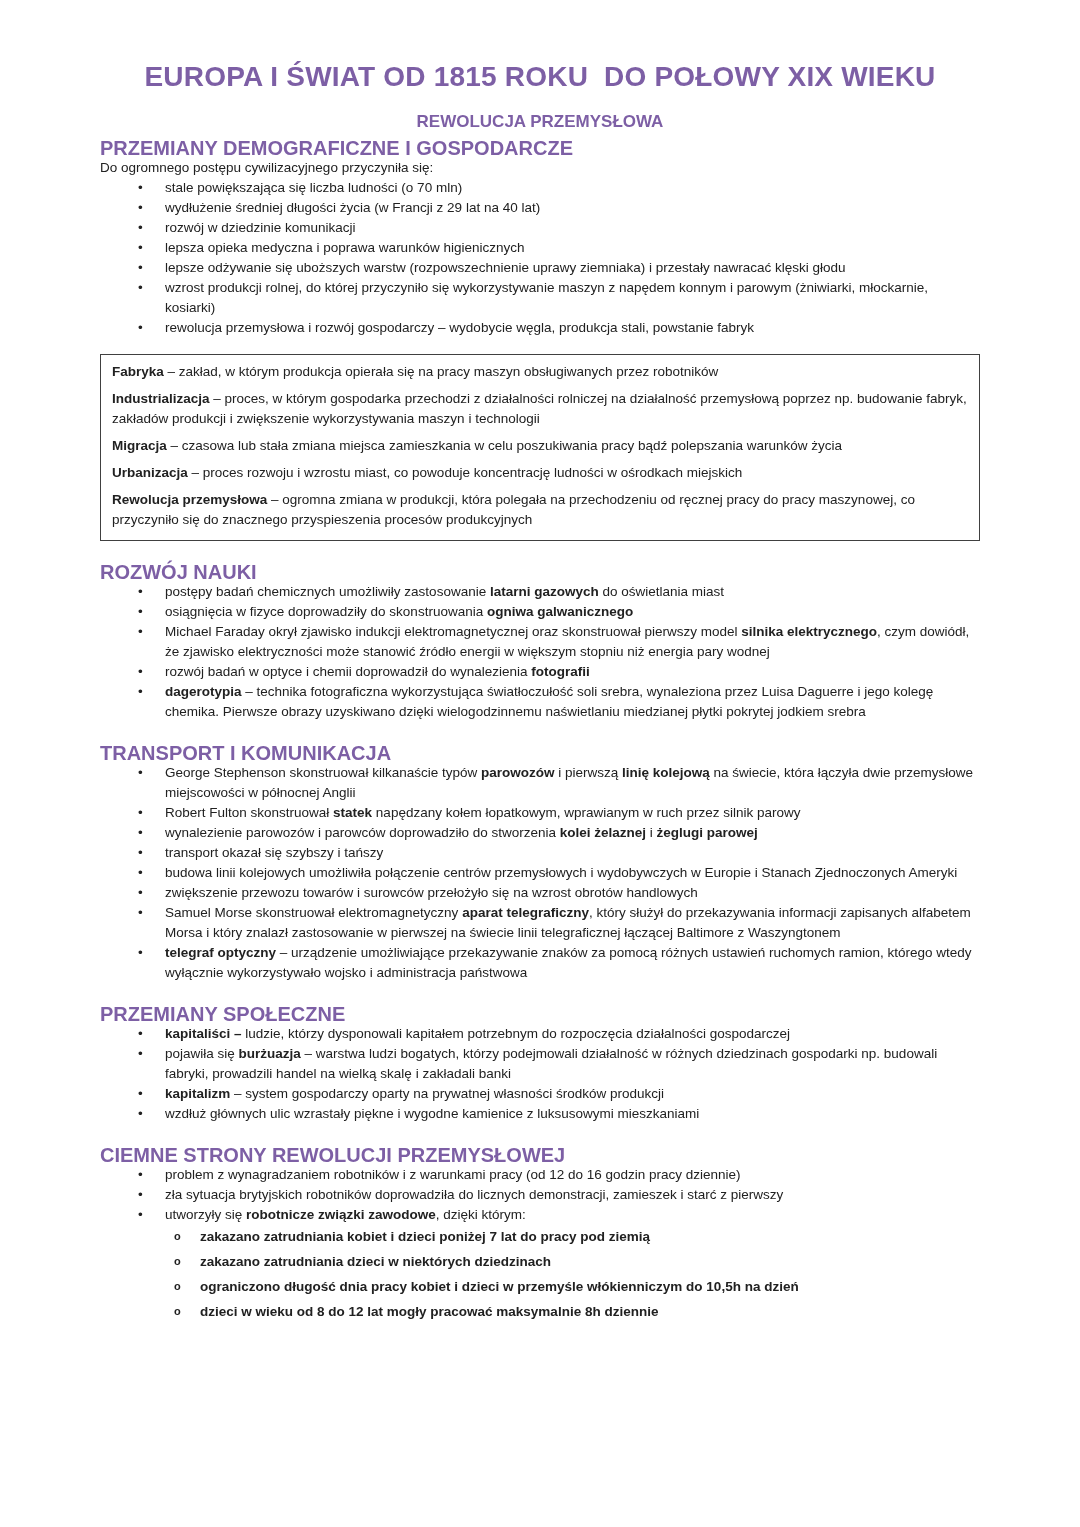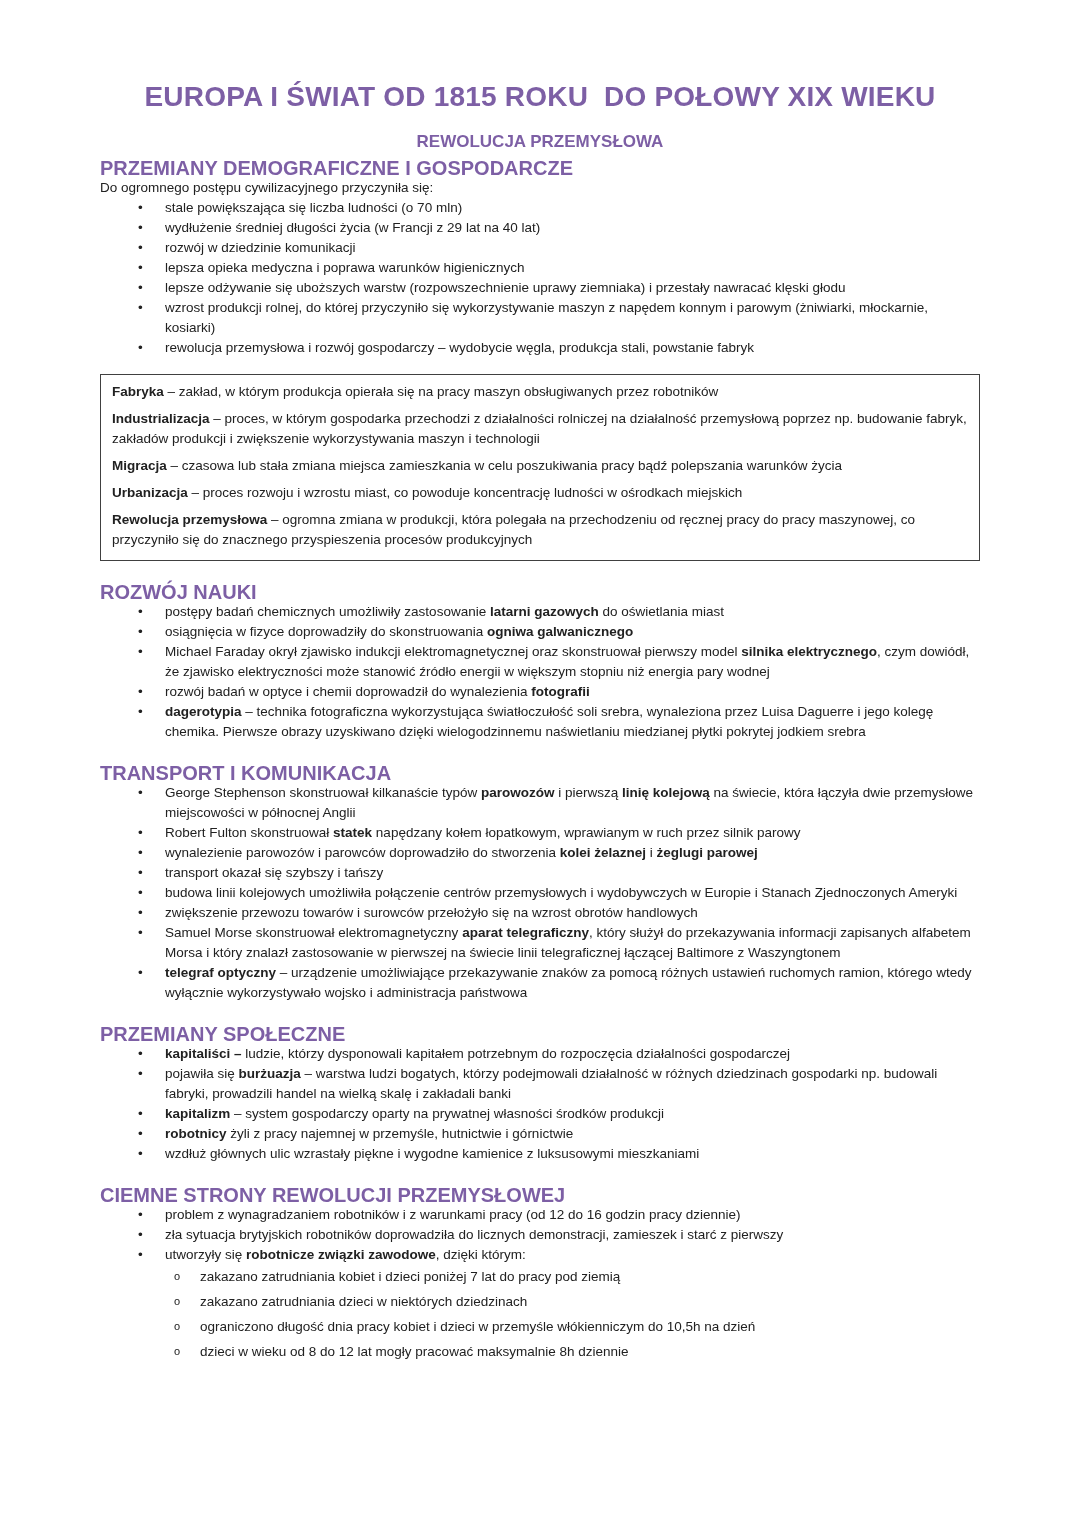--- a/index.html
+++ b/index.html
@@ -9,21 +9,21 @@
     --page-bg:#ffffff;
   }
   *{box-sizing:border-box;}
   html,body{margin:0;padding:0;}
   body{
     width:1080px;height:1527px;overflow:hidden;
     background:var(--page-bg);
     font-family:"Liberation Sans","DejaVu Sans",sans-serif;
     font-size:13.5px;line-height:20px;color:var(--text);
   }
-  .page{padding:80px 100px 0 100px;width:1080px;height:1527px;}
+  .page{padding:60px 100px 0 100px;width:1080px;height:1527px;}
   h1.title{
     margin:0;text-align:center;color:var(--accent);
     font-size:28px;line-height:34px;font-weight:bold;
     white-space:pre-wrap;letter-spacing:.2px;
   }
   p.subtitle{
     margin:18px 0 6px 0;text-align:center;color:var(--accent);
     font-size:17px;line-height:20px;font-weight:bold;
   }
   section.sec{margin:0;}
@@ -32,21 +32,21 @@
     font-size:20px;line-height:20px;font-weight:bold;
   }
   section.sec:first-of-type h2{margin-top:4px;}
   p.intro{margin:0;}
   ul.b1{list-style:none;margin:0;padding:0;}
   ul.b1>li{position:relative;padding-left:65px;margin:0;}
   ul.b1>li::before{
     content:"\2022";position:absolute;left:38px;top:0;
     font-size:13.5px;color:var(--text);
   }
-  ul.b2{list-style:none;margin:2px 0 12px 0;padding:0;}
+  ul.b2{list-style:none;margin:2px 0 12px 0;padding:0;font-weight:bold;}
   ul.b2>li{position:relative;padding-left:35px;margin:0 0 5px 0;}
   ul.b2>li::before{
     content:"o";position:absolute;left:9px;top:-1px;
     font-size:11px;color:var(--text);
   }
   .defbox{
     border:1px solid var(--box-border);
     margin:16px 0 0 0;padding:7px 11px 3px 11px;
   }
   .defbox p{margin:0 0 7px 0;}
@@ -101,21 +101,20 @@
           <li><span>Samuel Morse skonstruował elektromagnetyczny </span><b>aparat telegraficzny</b><span>, który służył do przekazywania informacji zapisanych alfabetem Morsa i który znalazł zastosowanie w pierwszej na świecie linii telegraficznej łączącej Baltimore z Waszyngtonem</span></li>
           <li><b>telegraf optyczny</b><span> – urządzenie umożliwiające przekazywanie znaków za pomocą różnych ustawień ruchomych ramion, którego wtedy wyłącznie wykorzystywało wojsko i administracja państwowa</span></li>
         </ul>
       </section>
       <section class="sec">
         <h2>PRZEMIANY SPOŁECZNE</h2>
         <ul class="b1">
           <li><b>kapitaliści –</b><span> ludzie, którzy dysponowali kapitałem potrzebnym do rozpoczęcia działalności gospodarczej</span></li>
           <li><span>pojawiła się </span><b>burżuazja</b><span> – warstwa ludzi bogatych, którzy podejmowali działalność w różnych dziedzinach gospodarki np. budowali fabryki, prowadzili handel na wielką skalę i zakładali banki</span></li>
           <li><b>kapitalizm</b><span> – system gospodarczy oparty na prywatnej własności środków produkcji</span></li>
-          <li><b>robotnicy</b><span> żyli z pracy najemnej w przemyśle, hutnictwie i górnictwie</span></li>
           <li><span>wzdłuż głównych ulic wzrastały piękne i wygodne kamienice z luksusowymi mieszkaniami</span></li>
         </ul>
       </section>
       <section class="sec">
         <h2>CIEMNE STRONY REWOLUCJI PRZEMYSŁOWEJ</h2>
         <ul class="b1">
           <li><span>problem z wynagradzaniem robotników i z warunkami pracy (od 12 do 16 godzin pracy dziennie)</span></li>
           <li><span>zła sytuacja brytyjskich robotników doprowadziła do licznych demonstracji, zamieszek i starć z pierwszy</span></li>
           <li><span>utworzyły się </span><b>robotnicze związki zawodowe</b><span>, dzięki którym:</span><ul class="b2">
               <li>zakazano zatrudniania kobiet i dzieci poniżej 7 lat do pracy pod ziemią</li>

